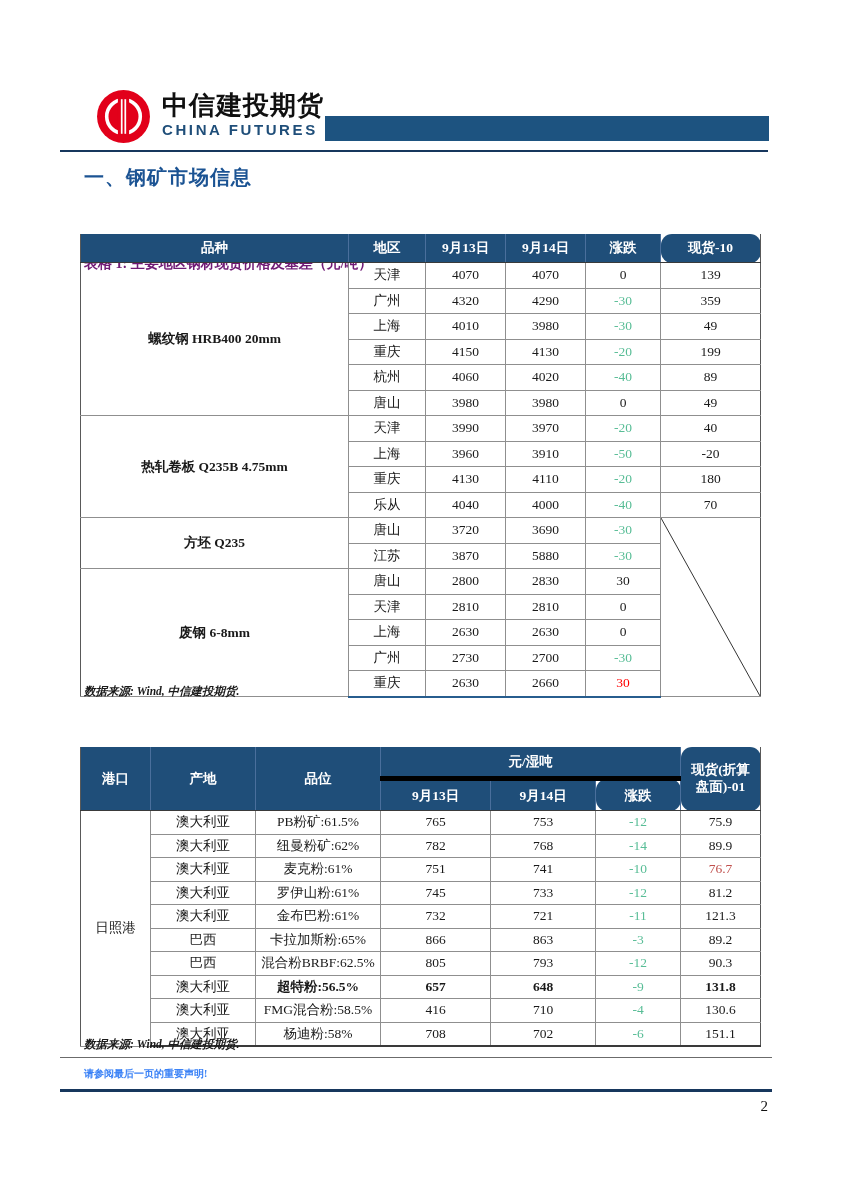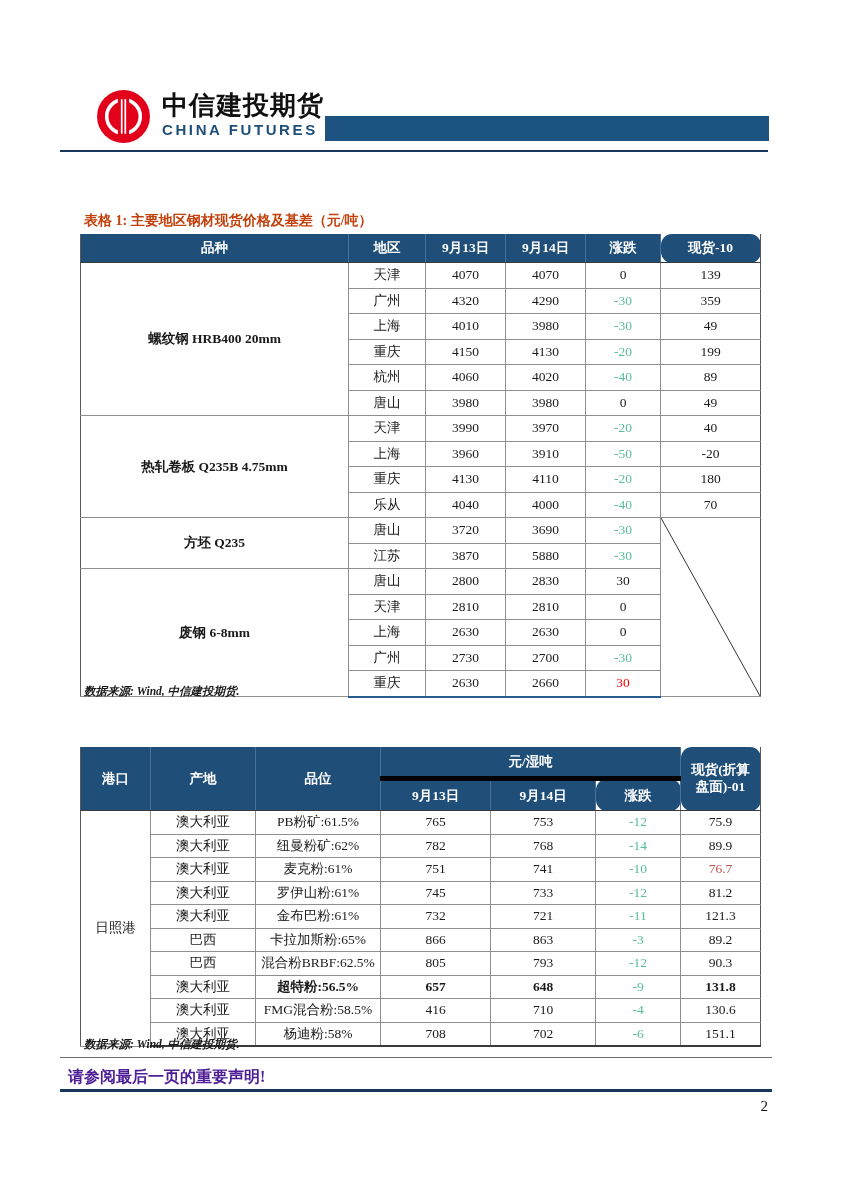--- a/index.html
+++ b/index.html
@@ -14,21 +14,21 @@
            font-size:26px;letter-spacing:1px;color:#101010;line-height:30px;white-space:nowrap;}
   .logo-en{font-family:"Liberation Sans","DejaVu Sans",sans-serif;font-weight:bold;
            font-size:15px;letter-spacing:2.6px;color:#1F4E79;line-height:20px;}
   .title-bar{position:absolute;left:325px;top:116px;width:444px;height:25px;background:#1D5380;}
   .header-rule{position:absolute;left:60px;top:150px;width:708px;border-top:2px solid #17375D;}
 
   
   .section-title{position:absolute;left:84px;top:164px;
                  font-family:"Liberation Sans","DejaVu Sans",sans-serif;
                  font-weight:bold;font-size:20px;color:#1B5393;letter-spacing:1px;}
-  .tbl-caption{position:absolute;left:84px;font-weight:bold;font-size:14px;color:#c2410c;white-space:nowrap;}
+  .tbl-caption{position:absolute;left:84px;font-weight:bold;font-size:14px;color:#701a75;white-space:nowrap;margin-top:43px;}
   .cap1{top:212px;} .cap2{top:726px;}
   .src-note{position:absolute;left:84px;font-style:italic;font-weight:bold;font-size:11.5px;color:#1a1a1a;text-align:center;}
   .src1{top:684px;} .src2{top:1037px;}
 
   
   table{border-collapse:collapse;table-layout:fixed;position:absolute;left:80px;width:680px;
         font-size:13.5px;}
   .t1{top:234px;} .t2{top:747px;}
   th{background:#1F4E79;color:#fff;font-weight:bold;font-size:13.5px;
      border-left:1px solid #4A6F9C;border-right:1px solid #4A6F9C;padding:0;}
@@ -50,21 +50,21 @@
   .wrap-th{padding:0 6px;line-height:1.25;}
   .neg{color:#58BD96;}
   .pos{color:#FF0000;}
   .red{color:#C0504D;}
   .bold{font-weight:bold;}
   td.diag{position:relative;padding:0;}
   td.diag svg{position:absolute;left:0;top:0;width:100%;height:100%;display:block;}
 
   
   .footer-topline{position:absolute;left:60px;top:1057px;width:726px;border-top:1px solid #6b6b6b;}
-  .footer-text{position:absolute;left:68px;top:1067px;font-weight:bold;font-size:16px;color:#4c1d95;}
+  .footer-text{position:absolute;left:84px;top:1067px;font-weight:bold;font-size:10px;color:#3b82f6;}
   .footer-thickline{position:absolute;left:60px;top:1089px;width:726px;border-top:3px solid #17375D;}
   .page-num{position:absolute;left:60px;top:1098px;width:708px;text-align:right;font-size:15px;color:#111;}
 </style>
 </head>
 <body>
 
 <div class="page">
 
   <div class="logo-wrap">
     <svg class="logo-svg" viewBox="0 0 56 56">
@@ -75,20 +75,21 @@
       <rect x="28.9" y="11" width="1.7" height="34" fill="#ffffff"></rect>
     </svg>
     <div class="logo-text">
       <div class="logo-cn">中信建投期货</div>
       <div class="logo-en">CHINA FUTURES</div>
     </div>
   </div>
   <div class="title-bar"></div>
   <div class="header-rule"></div>
 
+  <div class="section-title">一、钢矿市场信息</div>
 
   <div class="tbl-caption cap1">表格 1: 主要地区钢材现货价格及基差（元/吨）</div>
 
   <table class="t1">
     <colgroup>
       <col style="width:268px">
         <col style="width:77px">
         <col style="width:80px">
       <col style="width:80px">
         <col style="width:75px">

